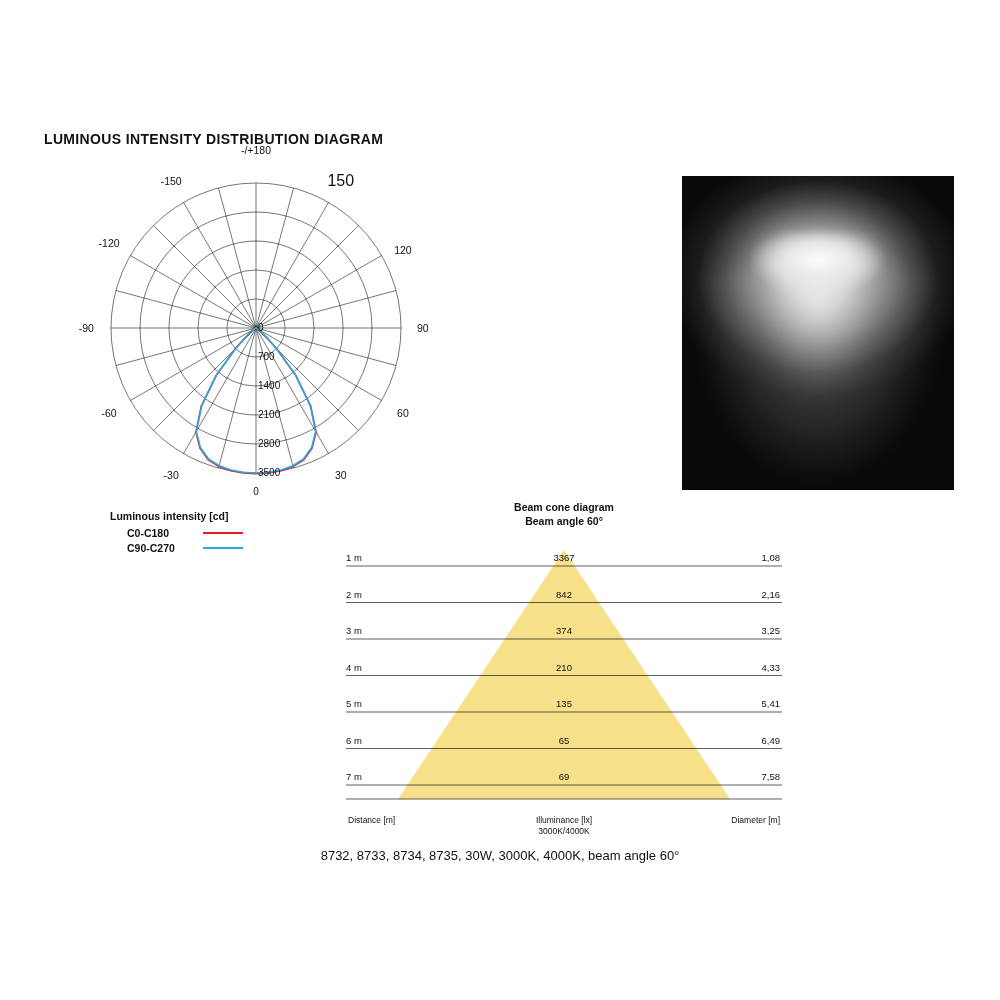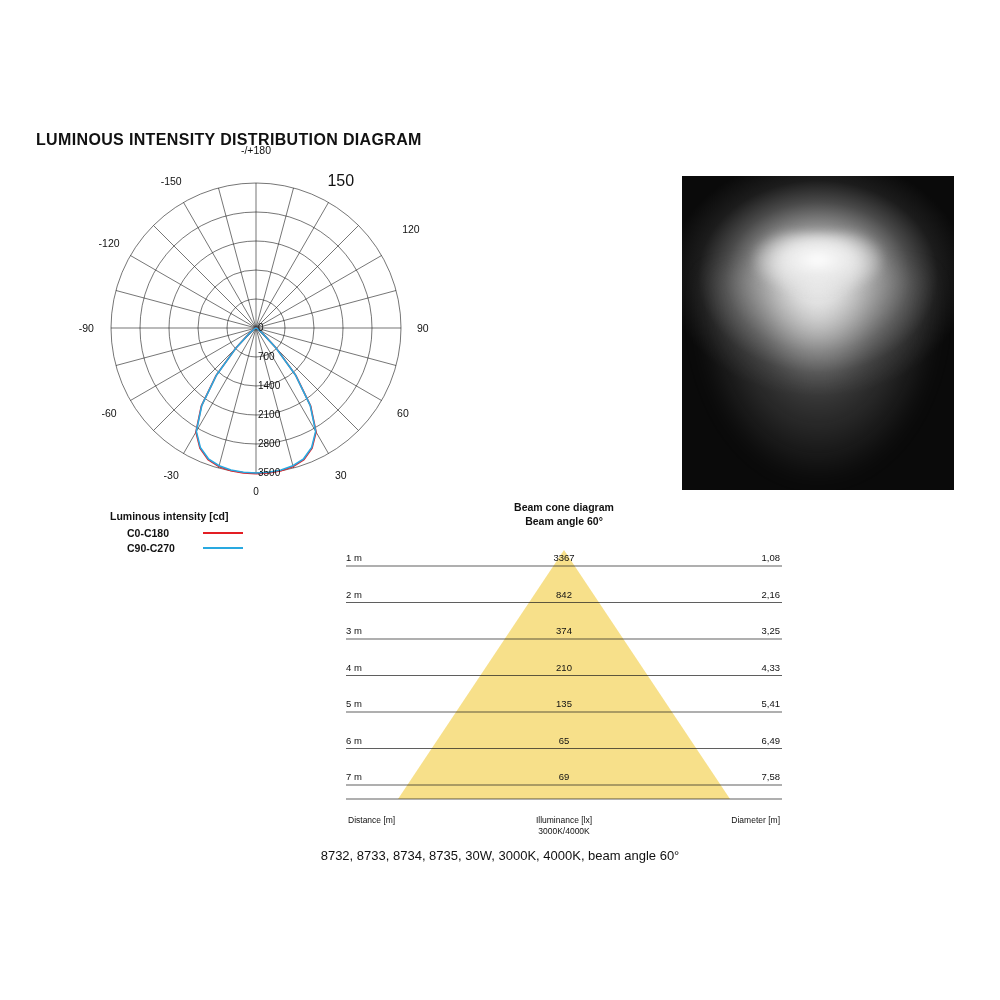--- a/index.html
+++ b/index.html
@@ -10,23 +10,23 @@
   body {
     width: 1000px;
     height: 1000px;
     position: relative;
     font-family: "Liberation Sans", sans-serif;
     color: #1a1a1a;
     overflow: hidden;
   }
   .page-title {
     position: absolute;
-    left: 36px;
+    left: 44px;
     top: 131px;
-    font-size: 16px;
+    font-size: 14px;
     font-weight: bold;
     letter-spacing: 0.35px;
     color: #111111;
   }
   
   #polar-wrap {
     position: absolute;
     left: 60px;
     top: 160px;
     width: 420px;
@@ -201,21 +201,21 @@
         <text x="198" y="316" text-anchor="start">3500</text>
         <text x="198" y="171">0</text>
         <text x="196" y="335" text-anchor="middle">0</text>
       </g>
   </svg>
   <div id="polar-alabels">
       <div style="position: absolute; left: 196px; top: -10px; transform: translate(-50%, -50%); font-size: 10.5px; color: rgb(17, 17, 17); white-space: nowrap;">-/+180</div>
       <div style="position: absolute; left: 111.175px; top: 21.0788px; transform: translate(-50%, -50%); font-size: 10.5px; color: rgb(17, 17, 17); white-space: nowrap;">-150</div>
       <div style="position: absolute; left: 280.825px; top: 21.0788px; transform: translate(-50%, -50%); font-size: 16px; color: rgb(17, 17, 17); white-space: nowrap;">150</div>
       <div style="position: absolute; left: 49.0788px; top: 83.175px; transform: translate(-50%, -50%); font-size: 10.5px; color: rgb(17, 17, 17); white-space: nowrap;">-120</div>
-      <div style="position: absolute; left: 342.921px; top: 69px; transform: translate(-50%, -50%); font-size: 10.5px; color: rgb(17, 17, 17); white-space: nowrap; margin-left: 8px;">120</div>
+      <div style="position: absolute; left: 342.921px; top: 90px; transform: translate(-50%, -50%); font-size: 10.5px; color: rgb(17, 17, 17); white-space: nowrap;">120</div>
       <div style="position: absolute; left: 26.35px; top: 168px; transform: translate(-50%, -50%); font-size: 10.5px; color: rgb(17, 17, 17); white-space: nowrap;">-90</div>
       <div style="position: absolute; left: 362.75px; top: 168px; transform: translate(-50%, -50%); font-size: 10.5px; color: rgb(17, 17, 17); white-space: nowrap;">90</div>
       <div style="position: absolute; left: 49.0788px; top: 252.825px; transform: translate(-50%, -50%); font-size: 10.5px; color: rgb(17, 17, 17); white-space: nowrap;">-60</div>
       <div style="position: absolute; left: 342.921px; top: 252.825px; transform: translate(-50%, -50%); font-size: 10.5px; color: rgb(17, 17, 17); white-space: nowrap;">60</div>
       <div style="position: absolute; left: 111.175px; top: 314.921px; transform: translate(-50%, -50%); font-size: 10.5px; color: rgb(17, 17, 17); white-space: nowrap;">-30</div>
       <div style="position: absolute; left: 280.825px; top: 314.921px; transform: translate(-50%, -50%); font-size: 10.5px; color: rgb(17, 17, 17); white-space: nowrap;">30</div>
     </div>
 </div>
 
 <div id="legend">

